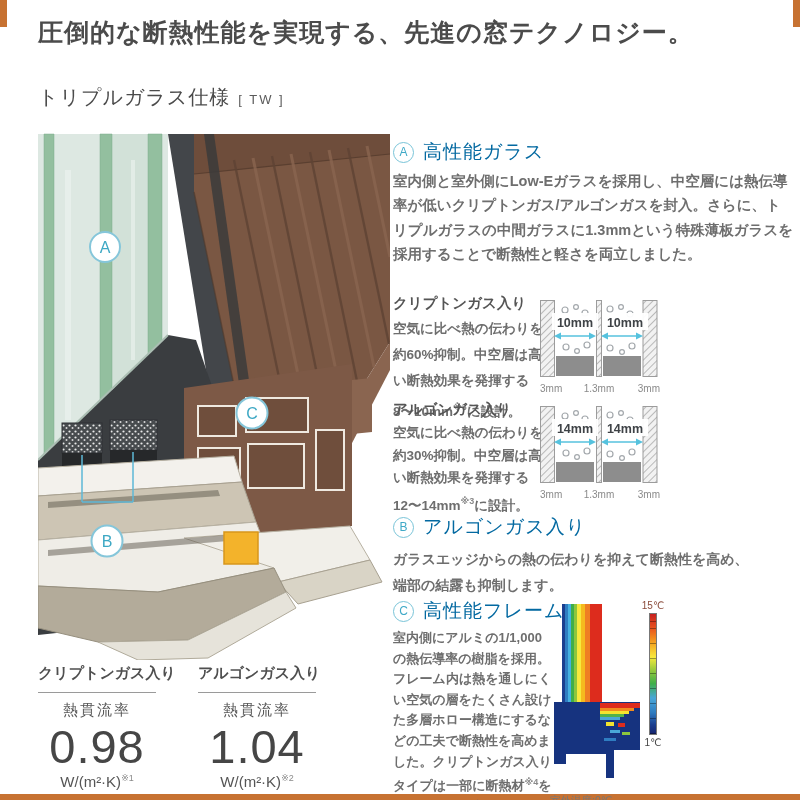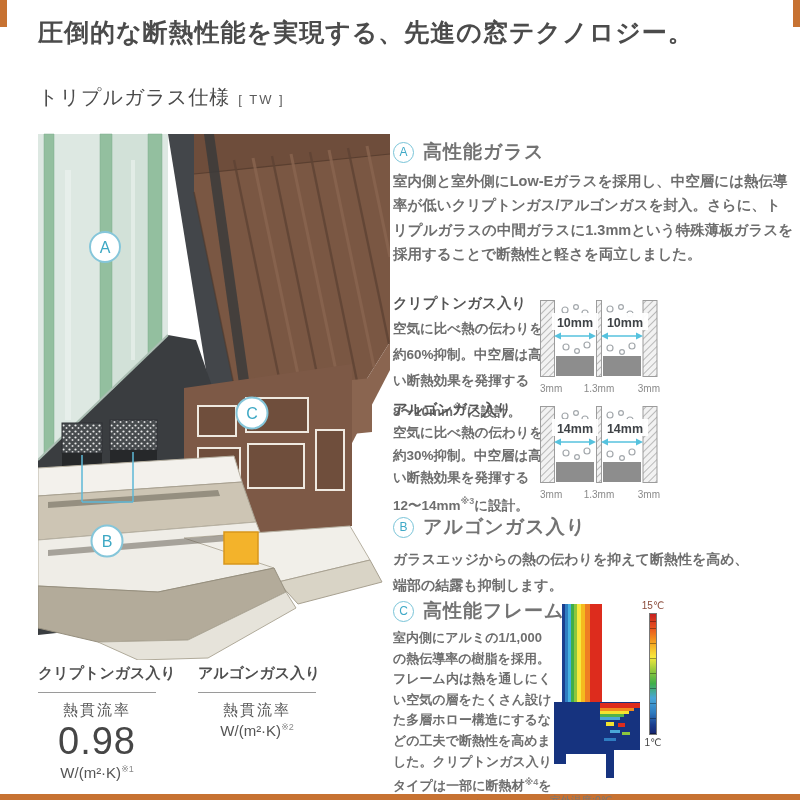--- a/index.html
+++ b/index.html
@@ -11,30 +11,30 @@
   
   .main-title{font-size:25px;font-weight:bold;color:#4b4b4b;letter-spacing:1px;white-space:nowrap;}
   .sub-row{display:flex;align-items:baseline;gap:8px;}
   .sub-title{font-size:20px;font-weight:normal;color:#4b4b4b;letter-spacing:1px;}
   .sub-tag{font-size:13px;color:#5a5a5a;letter-spacing:2px;}
   
   .sec-head{display:flex;align-items:center;gap:9px;}
   .badge{width:21px;height:21px;border:1.5px solid #79c4d8;border-radius:50%;
          color:#3fa9c7;font-size:12px;display:flex;align-items:center;justify-content:center;
          box-sizing:border-box;flex:0 0 auto;}
-  .sec-title{font-size:19px;font-weight:bold;color:#737373;letter-spacing:1px;}
+  .sec-title{font-size:19px;font-weight:normal;color:#0369a1;letter-spacing:1px;}
   .body-txt{color:#6e6e6e;font-weight:bold;}
   .sub-head{font-size:14.5px;font-weight:bold;color:#555;}
   sup.note{font-size:9px;color:#8a8a8a;vertical-align:super;}
   
   .stat{width:118px;text-align:center;}
   .stat-title{font-size:15px;font-weight:bold;color:#4f4f4f;white-space:nowrap;}
   .stat hr{border:none;border-top:1px solid #9a9a9a;margin:9px 0 8px 0;}
   .stat-metric{font-size:15px;color:#555;letter-spacing:2px;}
-  .stat-value{font-size:38px;color:#464646;letter-spacing:1px;line-height:1.05;margin-top:2px;}
+  .stat-value{font-size:47px;color:#464646;letter-spacing:1px;line-height:1.05;margin-top:2px;}
   .stat-unit{font-size:15px;color:#555;margin-top:2px;}
   
   .thermal-cap{font-size:10.5px;color:#777;line-height:15px;}
   .scale-label{font-size:10px;color:#8a4a3a;}
   .scale-label.bottom{color:#444;}
   .colorbar{width:8px;height:122px;border:1px solid #777;box-sizing:border-box;
     background:
       repeating-linear-gradient(180deg, rgba(0,0,0,0) 0 6.6px, rgba(0,0,0,.35) 6.6px 7.5px),
       linear-gradient(180deg,#c61f1f 0%,#e8541f 12%,#f5a31f 24%,#f7e93d 36%,#8cc63e 48%,#3fae49 58%,#49a7d8 70%,#2f7dc1 82%,#1b3f8f 92%,#16246e 100%);}
 </style>
@@ -292,16 +292,17 @@
     <div class="stat-title">クリプトンガス入り</div>
     <hr>
     <div class="stat-metric">熱貫流率</div>
     <div class="stat-value">0.98</div>
     <div class="stat-unit"><span>W/(m²·K)</span><sup class="note">※1</sup></div>
   </div>
   <div class="abs stat" style="left:198px;top:664px;">
     <div class="stat-title">アルゴンガス入り</div>
     <hr>
     <div class="stat-metric">熱貫流率</div>
+    <div class="stat-value">1.04</div>
     <div class="stat-unit"><span>W/(m²·K)</span><sup class="note">※2</sup></div>
   </div>
 
 </div>
 
 </body></html>

